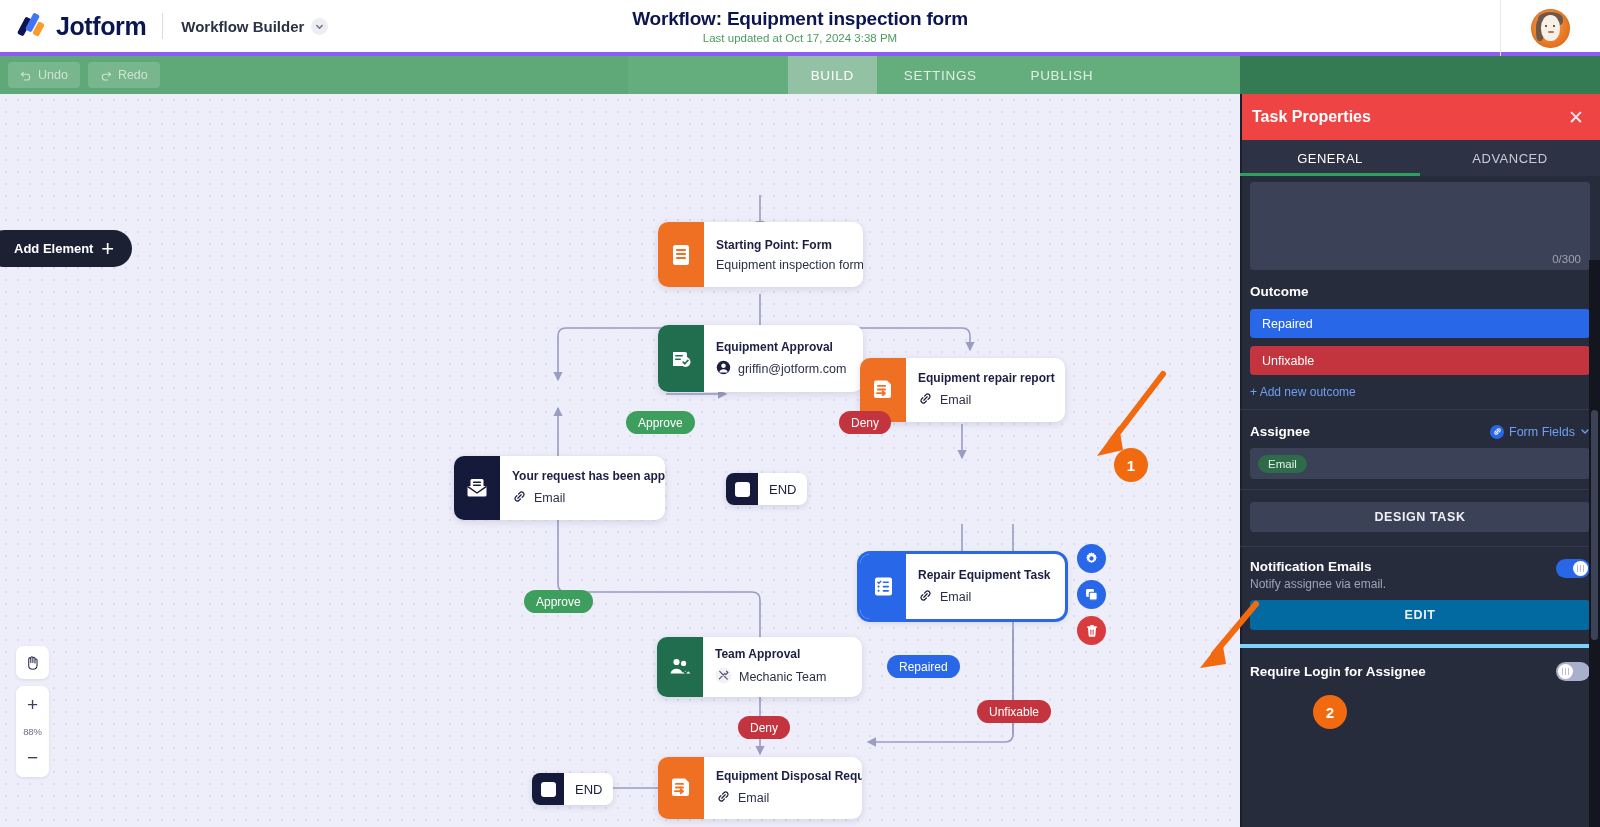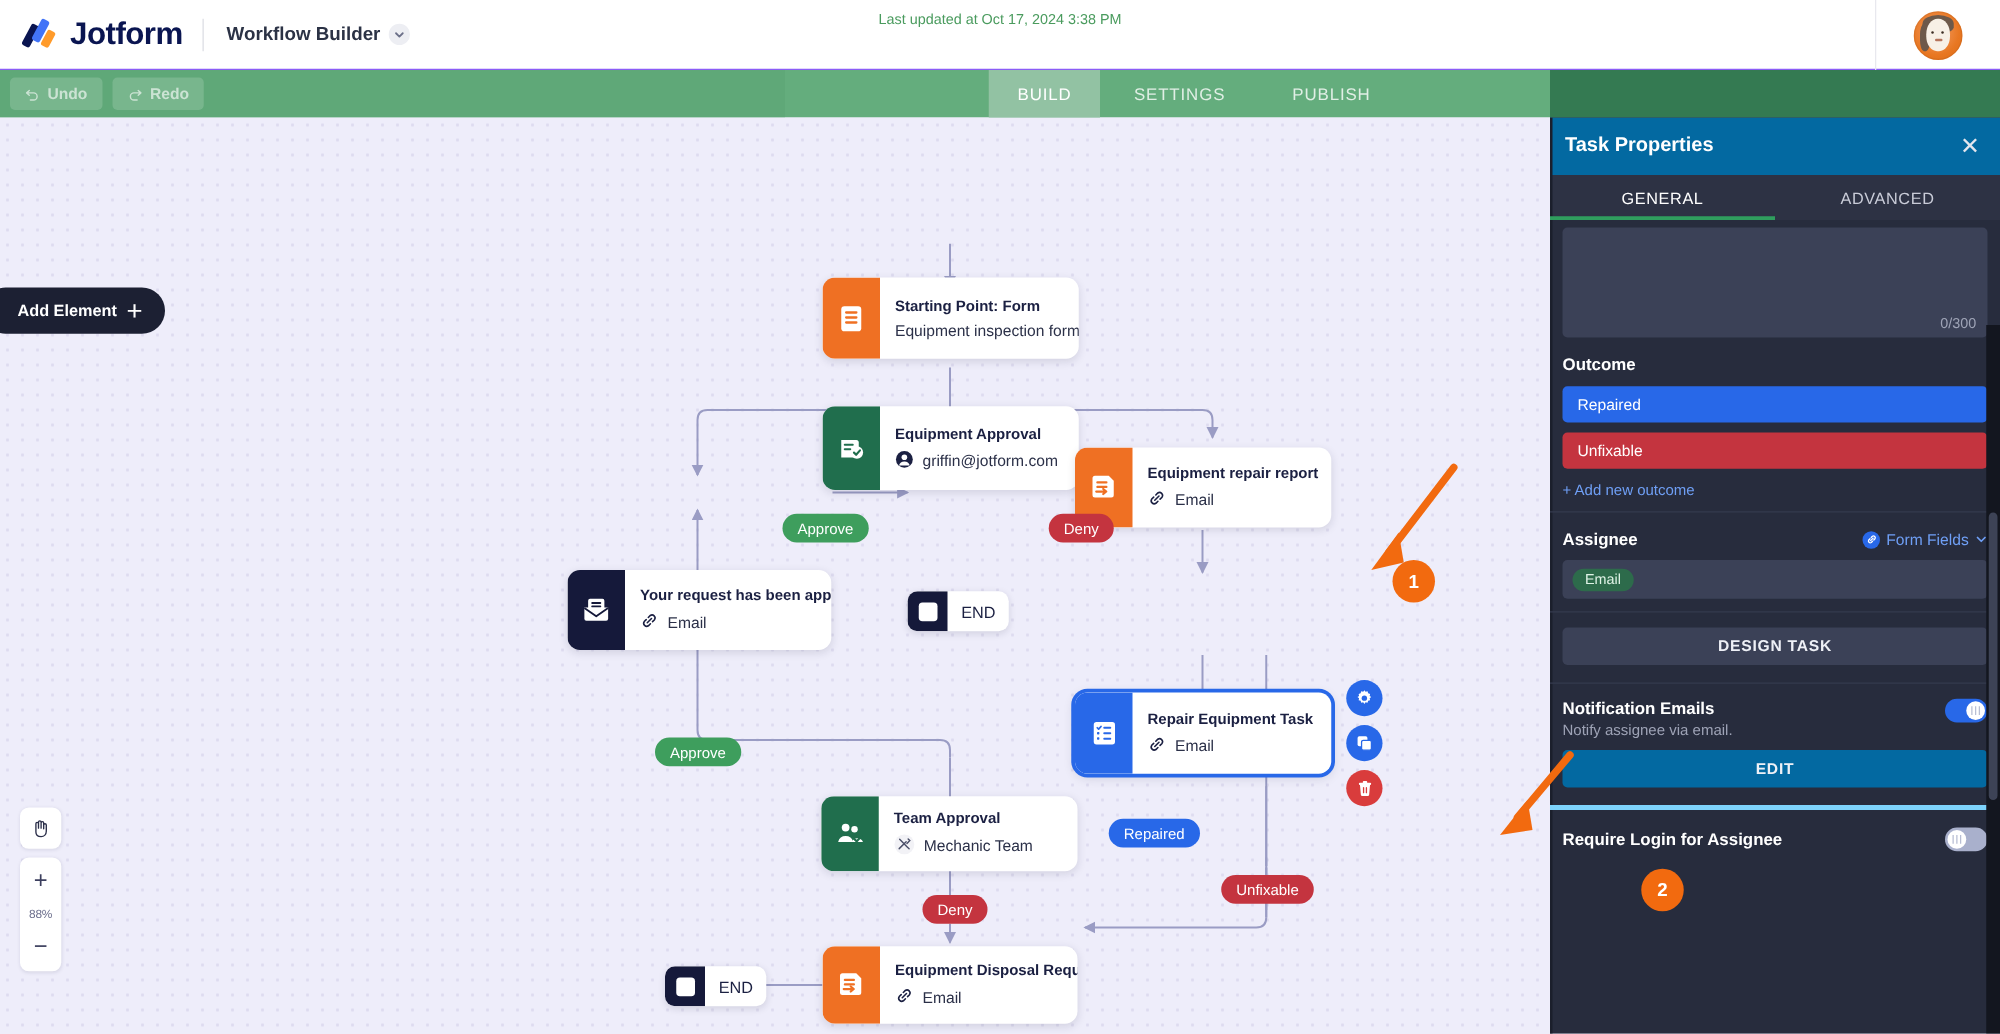--- a/index.html
+++ b/index.html
@@ -9,21 +9,21 @@
     font-family:"Liberation Sans", sans-serif;
     background:#eeedfa;
     -webkit-font-smoothing:antialiased;
   }
   #app { position:relative; width:1600px; height:827px; overflow:hidden; }
 
   
   .topbar {
     position:absolute; left:0; top:0; width:1600px; height:56px;
     background:#ffffff; display:flex; align-items:center;
-    border-bottom:1px solid #8b5cf6;
+    border-bottom:4px solid #8b5cf6;
   }
   .brand { display:flex; align-items:center; padding-left:20px; gap:10px; }
   .logo-mark { width:26px; height:26px; position:relative; }
   .logo-mark i { position:absolute; display:block; border-radius:2px; }
   .lm1 { width:7px; height:19px; background:#0a1551; left:1px; top:4px; transform:rotate(28deg); }
   .lm2 { width:7px; height:19px; background:#4274f7; left:9px; top:0px;  transform:rotate(28deg); }
   .lm3 { width:7px; height:14px; background:#ff9b2b; left:15px; top:9px; transform:rotate(28deg); }
   .brand-name { font-size:25px; font-weight:bold; color:#0a1551; letter-spacing:-0.4px; }
   .brand-sep { width:1px; height:26px; background:#dcdde4; margin:0 18px 0 16px; }
   .app-name { font-size:15px; font-weight:bold; color:#2b3245; }
@@ -63,21 +63,21 @@
   }
   .avatar .eye { position:absolute; width:2px; height:2px; background:#3a2c22; border-radius:50%; top:16px;}
   .avatar .eye.l { left:14px; } .avatar .eye.r { left:22px; }
   .avatar .mouth { position:absolute; left:17px; top:22px; width:6px; height:2px; background:#b5745c; border-radius:2px;}
 
   
   .greenbar {
     position:absolute; left:0; top:56px; width:1600px; height:38px;
     background:#64ad7d; display:flex; align-items:center;
   }
-  .hist-btns { display:flex; gap:8px; padding-left:8px;font-weight:bold; }
+  .hist-btns { display:flex; gap:8px; padding-left:8px; }
   .hist-btn {
     display:flex; align-items:center; gap:6px; height:26px; padding:0 12px;
     background:rgba(255,255,255,0.16); border-radius:4px;
     color:rgba(255,255,255,0.62); font-size:12.5px;
   }
   .nav-tabs { position:absolute; left:628px; top:0; display:flex; height:38px; }
   .nav-tab {
     height:38px; display:flex; align-items:center; justify-content:center;
     color:rgba(255,255,255,0.80); font-size:13.5px; letter-spacing:0.7px;
   }
@@ -186,21 +186,21 @@
 
   svg.edges { position:absolute; left:0; top:0; width:1240px; height:733px; z-index:5; }
 
   
   .panel {
     position:absolute; right:0; top:94px; width:360px; height:733px;
     background:#272c3d; color:#e7e9f0; z-index:40; overflow:hidden;
   }
   .panel-head {
     height:46px; display:flex; align-items:center; justify-content:space-between;
-    padding:0 16px 0 12px; background:#0369a1;
+    padding:0 16px 0 12px; background:#ef4444;
   }
   .panel-title { font-size:16px; font-weight:bold; color:#fff; }
   .panel-x { font-size:19px; color:#e4e6ee; line-height:1; }
   .panel-tabs { display:flex; height:36px; background:#2d3244; }
   .ptab {
     flex:1; display:flex; align-items:center; justify-content:center;
     font-size:13px; letter-spacing:0.5px; color:#c9ccd8; position:relative;
   }
   .ptab.active { color:#ffffff; }
   .ptab.active::after {
@@ -289,20 +289,21 @@
     <div class="wfb-wrap">
       <span class="app-name">Workflow Builder</span>
       <span class="chev-circle">
         <svg width="9" height="9" viewBox="0 0 10 10">
             <path d="M2 4 L5 7 L8 4" stroke="#6c7089" stroke-width="1.6" fill="none" stroke-linecap="round" stroke-linejoin="round"></path>
           </svg>
       </span>
     </div>
 
     <div class="title-block">
+      <div class="wf-title">Workflow: Equipment inspection form</div>
       <div class="wf-sub">Last updated at Oct 17, 2024 3:38 PM</div>
     </div>
 
     <div class="avatar-zone">
       <div class="avatar">
         <div class="hair"></div>
           <div class="hair2"></div>
           <div class="face"></div>
         <div class="eye l"></div>
           <div class="eye r"></div>

